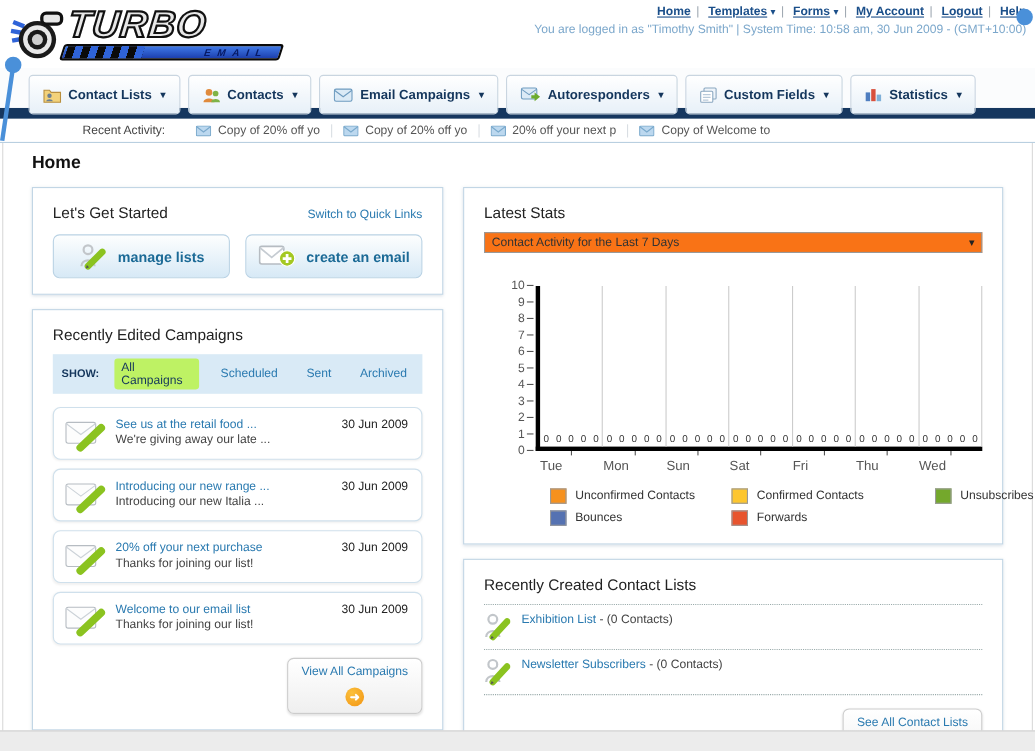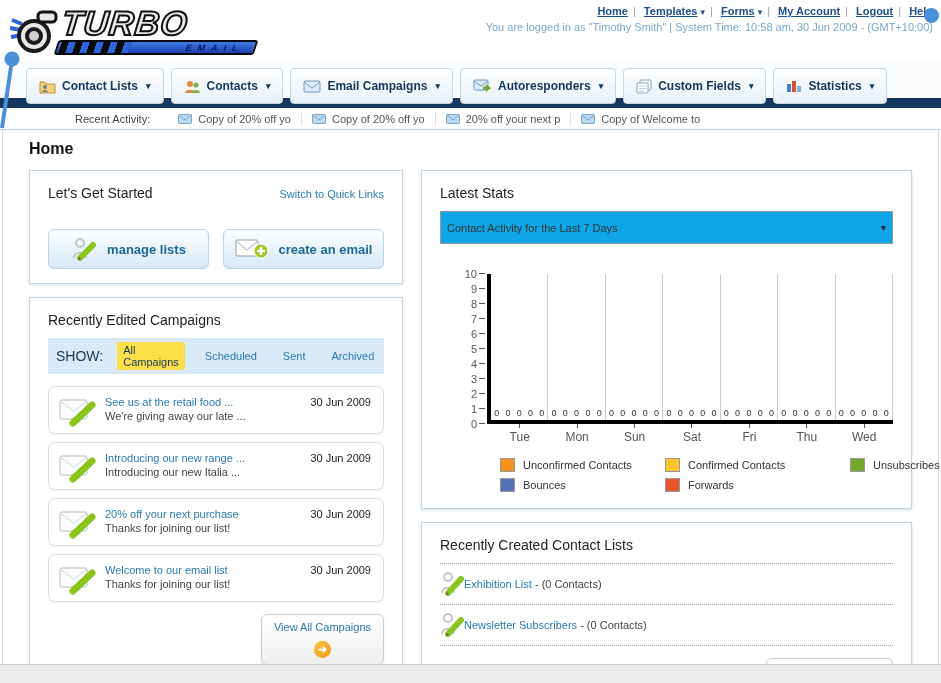--- a/index.html
+++ b/index.html
@@ -50,67 +50,67 @@
   .columns { display:flex; gap:18px; align-items:flex-start; }
   .col-left { width:374px; flex:none; display:flex; flex-direction:column; gap:13px; }
   .col-right { width:491px; flex:none; display:flex; flex-direction:column; gap:13px; }
 
   .panel { background:#fff; border:1px solid #c2d6e5; box-shadow:0 1px 3px rgba(100,130,160,.25); padding:14px 18px; }
   .panel-heading { font-size:14px; color:#222; }
 
   
   .gs-head { display:flex; justify-content:space-between; align-items:baseline; }
   .link { color:#2a7ab0; text-decoration:none; cursor:pointer; }
-  .gs-buttons { display:flex; gap:14px; margin-top:28px; }
+  .gs-buttons { display:flex; gap:14px; margin-top:12px; }
   .big-btn { flex:1; height:40px; display:flex; align-items:center; justify-content:center; gap:10px;
     background:linear-gradient(180deg,#fdfefe,#d7e9f6); border:1px solid #b9d2e4; border-radius:6px;
     color:#1b6a96; font-weight:bold; font-size:13px; cursor:pointer; }
 
   
   .show-strip { display:flex; align-items:center; gap:14px; background:#d9eaf6; margin-top:10px; padding:4px 8px; }
-  .show-label { font-size:14px; font-weight:normal; color:#14365c; }
+  .show-label { font-size:10px; font-weight:bold; color:#14365c; }
   .show-tab { color:#2a7ab0; cursor:pointer; padding:2px 6px; }
-  .show-tab.active { background:#fde047; border-radius:3px; color:#14365c; }
+  .show-tab.active { background:#bef264; border-radius:3px; color:#14365c; }
   .campaign-list { display:flex; flex-direction:column; gap:8px; margin-top:12px; }
   .campaign-card { position:relative; border:1px solid #cfe0ec; border-radius:7px; background:#fff; box-shadow:0 1px 2px rgba(0,0,0,.06);
     padding:7px 10px 7px 56px; min-height:48px; }
   .campaign-card .c-icon { position:absolute; left:10px; top:8px; }
   .c-title { display:block; margin-top:2px; }
   .c-sub { color:#444; margin-top:2px; }
   .c-date { position:absolute; right:12px; top:9px; color:#222; }
   .panel-footer { display:flex; justify-content:flex-end; margin-top:12px; }
   .pill-btn { display:flex; align-items:center; gap:8px; background:linear-gradient(180deg,#ffffff,#efefef);
     border:1px solid #ccc; border-radius:6px; padding:6px 12px; color:#2a7ab0; cursor:pointer; box-shadow:0 1px 2px rgba(0,0,0,.1);flex-direction:column; }
   .arrow-circle { display:inline-flex; align-items:center; justify-content:center; width:17px; height:17px; border-radius:50%;
     background:radial-gradient(circle at 35% 30%,#fbc03c,#f29413); color:#fff; font-size:11px; font-weight:bold; }
 
   
-  .dropdown { margin-top:10px; height:33px; border:1px solid #999; background:#0ea5e9; display:flex; align-items:center;
+  .dropdown { margin-top:10px; height:19px; border:1px solid #999; background:#f97316; display:flex; align-items:center;
     justify-content:space-between; padding:0 6px; cursor:pointer; color:#333; }
   .dropdown .caret { font-size:10px; color:#222; }
   .chart { margin-top:30px; padding-left:14px; }
   .plot-wrap { position:relative; margin-left:33px; }
   .y-axis { position:absolute; left:-33px; top:0; width:33px; height:150px;text-align:center; }
   .y-tick { position:absolute; right:0; height:0; display:flex; align-items:center; }
   .y-val { position:absolute; right:10px; top:-6px; color:#555; font-size:11px; }
   .y-dash { position:absolute; right:2px; top:-1px; width:6px; height:1px; background:#555; }
   .plot { display:flex; height:150px; border-left:4px solid #000; border-bottom:4px solid #000; background:#fff; }
   .bar-group { flex:1; position:relative; border-right:1px solid #ccc; }
   .group-values { position:absolute; left:0; right:0; bottom:2px; display:flex; justify-content:space-around; color:#333; font-size:9px; }
   .x-labels { display:flex; margin-left:37px; }
-  .x-label { flex:1; text-align:center; color:#555; font-size:12px; }
+  .x-label { flex:1; color:#555; font-size:12px; }
   .x-tick { display:block; width:1px; height:4px; background:#555; margin:0 auto 2px auto; }
   .legend { display:grid; grid-template-columns:165px 185px auto; row-gap:6px; margin:14px 0 2px 46px; }
   .legend-item { display:flex; align-items:center; gap:8px; }
   .swatch { width:15px; height:14px; border:1px solid #999; flex:none; }
   .legend-name { color:#333; }
 
   
   .cl-list { margin-top:8px; }
-  .cl-item { display:flex; align-items:center; padding:7px 0; border-bottom:1px dotted #9aa; }
+  .cl-item { display:flex; gap:10px; padding:7px 0; border-bottom:1px dotted #9aa; }
   .cl-sep-top { border-top:1px dotted #9aa; margin-top:10px; }
   .cl-suffix { color:#444; }
 
   
   .bottom-strip { position:absolute; left:0; right:0; bottom:0; height:19px; background:#ececec; border-top:1px solid #cfcfcf; }
 </style>
 </head>
 <body>
 
 <header class="top-header">

